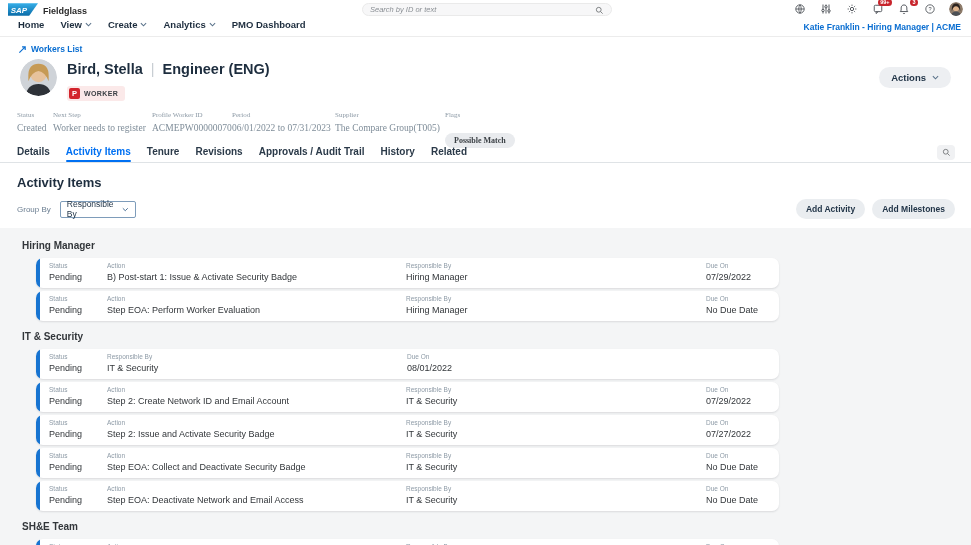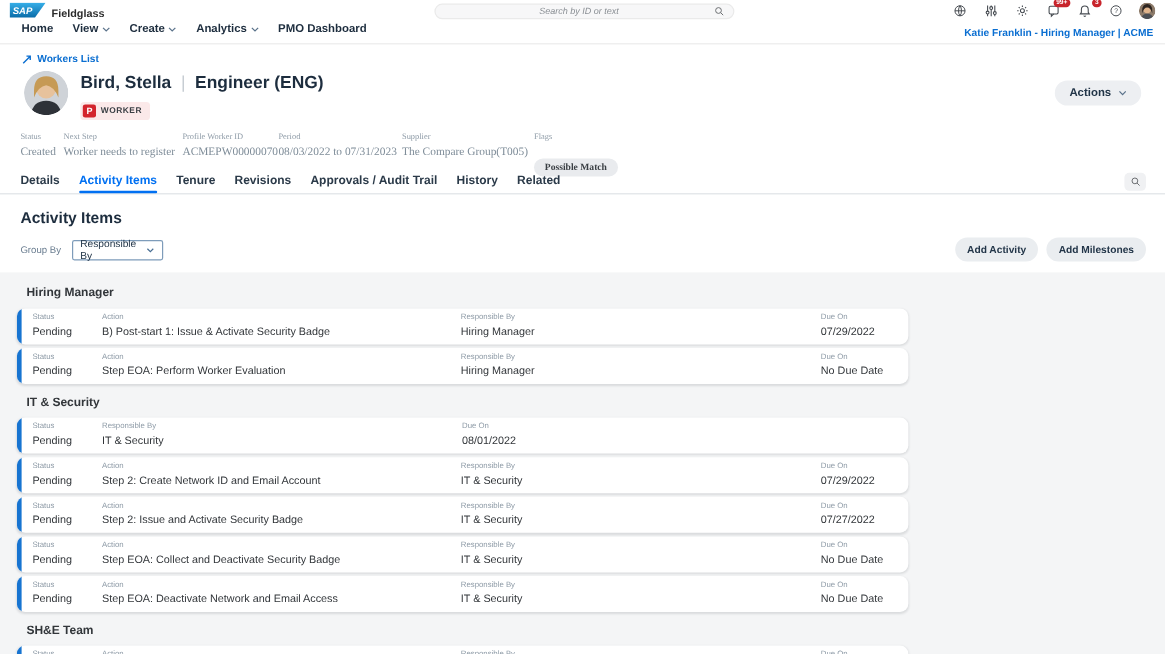--- a/index.html
+++ b/index.html
@@ -7,21 +7,21 @@
     font-family:"Liberation Sans", sans-serif; }
   .app { width:971px; height:545px; display:flex; flex-direction:column; background:#fff; }
 
   
   .topbar { height:19px; position:relative; display:flex; align-items:center; padding:2px 8px 0 8px; background:#fff; }
   .brand { display:flex; align-items:center; gap:5px; }
   .brand-name { font-size:9px; font-weight:700; color:#2b2b2b; }
   .searchbox { position:absolute; left:362px; top:3px; width:250px; height:13px; background:#f7f7f8;
     border:1px solid #eaeaea; border-radius:8px; display:flex; align-items:center; padding:0 7px; }
   .searchbox input { flex:1; border:none; background:transparent; outline:none; font-size:7.5px;
-    font-style:italic; color:#555; font-family:"Liberation Sans", sans-serif;text-align:center; }
+    font-style:italic; color:#555; font-family:"Liberation Sans", sans-serif; }
   .searchbox input::placeholder { color:#8a8f94; font-style:italic; }
   .top-icons { position:absolute; right:8px; top:2px; display:flex; align-items:center; gap:13px; }
   .ticon { position:relative; width:13px; height:13px; display:flex; align-items:center; justify-content:center; cursor:pointer; }
   .mini-badge { position:absolute; top:-4px; right:-8px; background:#c8242c; color:#fff; font-size:5.5px;
     font-weight:700; border-radius:5px; padding:1px 2.5px; line-height:1; }
   .avatar-sm { width:14px; height:14px; border-radius:50%; overflow:hidden; }
 
   
   .navbar { height:18px; display:flex; align-items:flex-start; gap:16px; padding-left:18px; position:relative;
     border-bottom:1px solid #ececec; background:#fff; }
@@ -70,21 +70,21 @@
     display:flex; align-items:center; justify-content:space-between; padding:0 6px; font-size:8.5px; color:#223548; cursor:pointer; }
   .gb-select .chev { color:#4a6f94; }
   .act-buttons { margin-left:auto; display:flex; gap:7px; }
   .pill-btn { background:#eaedf0; border:none; border-radius:11px; padding:5px 10px; font-size:8.5px; font-weight:600;
     color:#223548; cursor:pointer; font-family:"Liberation Sans", sans-serif; white-space:nowrap; }
 
   
   .groups-area { flex:1; background:#f4f5f6; padding-top:12px; overflow:hidden; }
   .group + .group { margin-top:10px; }
   .gname { font-size:10px; font-weight:700; color:#32363a; margin:0 0 7px 22px; line-height:11px; }
-  .card { width:743px; height:30px; margin:0 0 3px 14px; background:#fff; border-radius:7px; display:flex;
+  .card { width:743px; height:30px; margin:0 0 3px 36px; background:#fff; border-radius:7px; display:flex;
     overflow:hidden; box-shadow:0 1px 2px rgba(28,34,43,.12); cursor:pointer; }
   .bar { width:4px; background:#1774d1; flex:0 0 auto; }
   .col { padding-top:4px; white-space:nowrap; overflow:hidden; }
   .clabel { font-size:6.5px; color:#8d9aa6; }
   .cval { font-size:9px; color:#32363a; margin-top:2.5px; }
   .c-status { margin-left:9px; width:58px; }
   .c-action { width:299px; }
   .c-resp { width:300px; }
   .c-due { flex:1; }
 </style>
@@ -269,21 +269,21 @@
     <div class="sfield" style="left:53px">
       <div class="slabel">Next Step</div>
       <div class="svalue">Worker needs to register</div>
     </div>
     <div class="sfield" style="left:152px">
       <div class="slabel">Profile Worker ID</div>
       <div class="svalue">ACMEPW00000070</div>
     </div>
     <div class="sfield" style="left:232px">
       <div class="slabel">Period</div>
-      <div class="svalue">08/03/2022 to 07/31/2023</div>
+      <div class="svalue">06/01/2022 to 07/31/2023</div>
     </div>
     <div class="sfield" style="left:335px">
       <div class="slabel">Supplier</div>
       <div class="svalue">The Compare Group(T005)</div>
     </div>
     <div class="sfield" style="left:445px">
       <div class="slabel">Flags</div>
       <div class="flag-badge">Possible Match</div>
     </div>
   </div>

